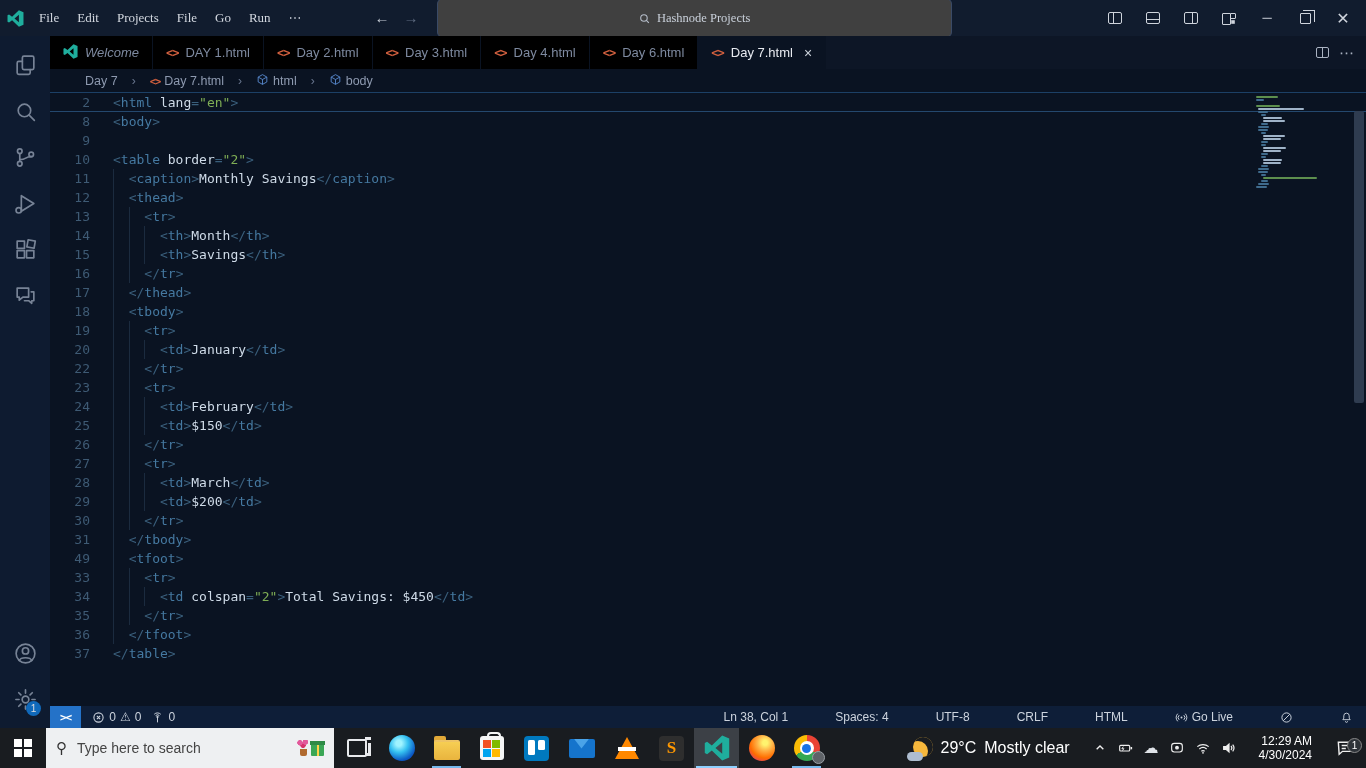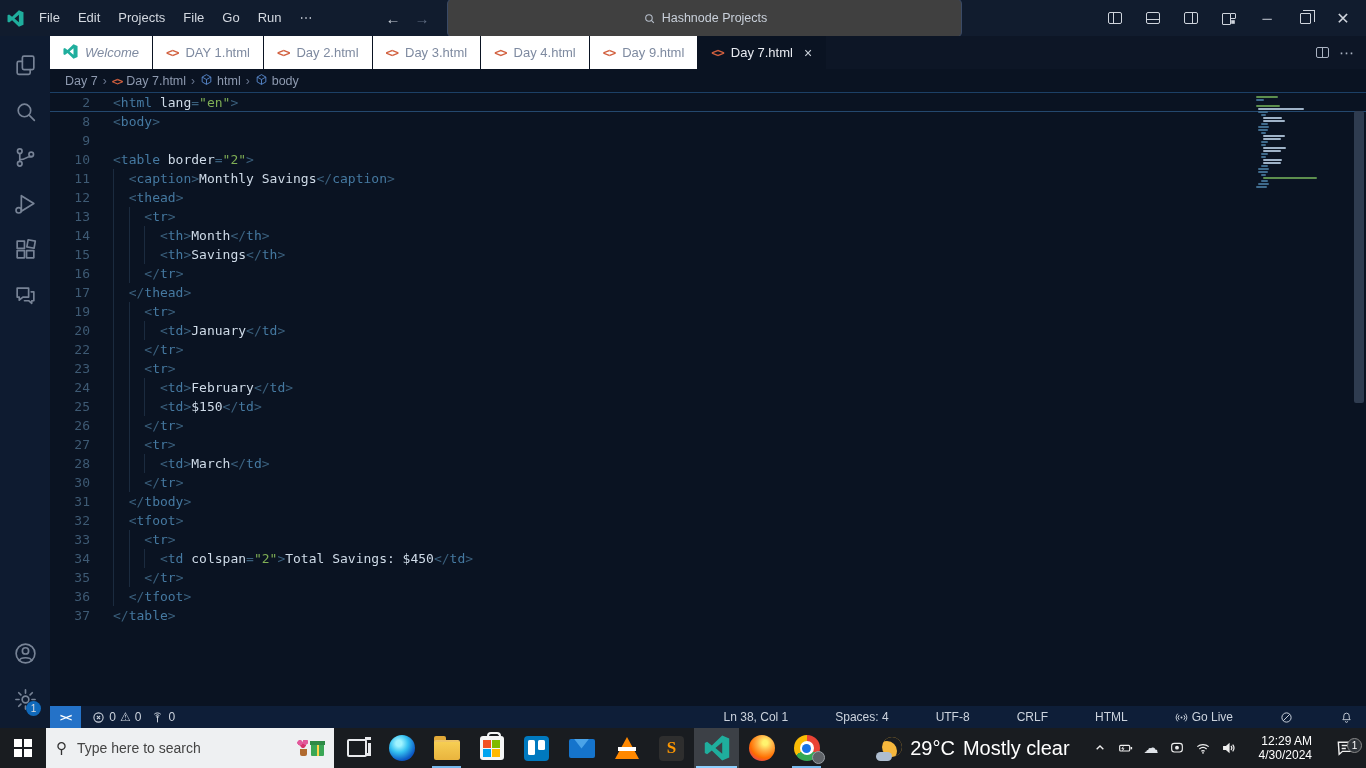--- a/index.html
+++ b/index.html
@@ -1,20 +1,20 @@
 <!DOCTYPE html>
 <html><head>
 <meta charset="utf-8">
 <style>
   *{margin:0;padding:0;box-sizing:border-box;}
   html,body{width:1366px;height:768px;overflow:hidden;background:#0a1322;font-family:"Liberation Sans",sans-serif;}
   .app{width:1366px;height:768px;display:flex;flex-direction:column;}
 
   
-  .titlebar{height:36px;background:#111c2e;display:flex;align-items:center;color:#d3d8e0;font-size:13px;flex:0 0 auto;}
+  .titlebar{height:36px;background:#111c2e;display:flex;align-items:center;color:#d3d8e0;font-size:13px;flex:0 0 auto;font-family:Liberation Serif, serif;}
   .tb-logo{width:30px;display:flex;justify-content:center;}
   .menu-item{padding:0 9px;height:24px;line-height:24px;border-radius:4px;cursor:default;}
   .nav-arrows{display:flex;gap:14px;margin:0 18px 0 64px;font-size:15px;color:#c7cdd6;}
   .nav-arrows .dim{color:#5e6b80;}
   .tb-search{flex:0 0 515px;height:40px;background:#404040;border:1px solid #3a4a66;border-radius:6px;display:flex;align-items:center;justify-content:center;gap:6px;color:#c9d0da;font-size:12.5px;}
   .tb-right{margin-left:auto;display:flex;align-items:center;gap:4px;padding-right:6px;}
   .tb-right .wbtn{width:34px;height:28px;display:flex;align-items:center;justify-content:center;color:#cfd4dc;}
   .lay{width:14px;height:12px;border:1.3px solid #cfd4dc;border-radius:2px;position:relative;}
   .lay.l::before{content:"";position:absolute;left:4px;top:0;bottom:0;width:1.3px;background:#cfd4dc;}
   .lay.b::before{content:"";position:absolute;left:0;right:0;bottom:3px;height:1.3px;background:#cfd4dc;}
@@ -30,31 +30,31 @@
   .activitybar{width:50px;background:#0e1b30;display:flex;flex-direction:column;align-items:center;padding-top:6px;flex:0 0 auto;}
   .ab-icon{width:48px;height:46px;display:flex;align-items:center;justify-content:center;opacity:.85;position:relative;}
   .ab-icon svg{width:25px;height:25px;}
   .ab-bottom{margin-top:auto;padding-bottom:6px;display:flex;flex-direction:column;align-items:center;}
   .badge{position:absolute;right:8px;bottom:6px;min-width:15px;height:15px;border-radius:8px;background:#1177d3;color:#fff;font-size:10px;display:flex;align-items:center;justify-content:center;padding:0 3px;}
 
   .editor-col{flex:1;display:flex;flex-direction:column;min-width:0;background:#0a1322;}
 
   
   .tabbar{height:33px;background:#0d1626;display:flex;align-items:stretch;flex:0 0 auto;}
-  .tab{display:flex;align-items:center;gap:7px;padding:0 13px;font-size:13px;color:#7e8aa0;background:#ffffff;border-right:1px solid #0a1322;cursor:default;white-space:nowrap;}
+  .tab{display:flex;align-items:center;gap:7px;padding:0 13px;font-size:13px;color:#7e8aa0;background:#000000;border-right:1px solid #0a1322;cursor:default;white-space:nowrap;}
   .tab.active{background:#0a1322;color:#e8ebf1;}
   .tab .fico{font-family:"DejaVu Sans Mono",monospace;font-weight:bold;font-size:12px;color:#d2603f;letter-spacing:-1px;}
   .tab .close{margin-left:4px;color:#cdd3dc;font-size:14px;}
   .tab.welcome{font-style:italic;}
   .tab-actions{margin-left:auto;display:flex;align-items:center;gap:10px;padding-right:12px;color:#aab3c2;font-size:15px;}
   .splitico{width:13px;height:11px;border:1.2px solid #aab3c2;border-radius:2px;position:relative;}
   .splitico::before{content:"";position:absolute;left:5px;top:0;bottom:0;width:1.2px;background:#aab3c2;}
 
   
-  .breadcrumb{height:23px;display:flex;align-items:center;padding-left:15px;font-size:12.5px;color:#8e9ab0;gap:5px;flex:0 0 auto;}
+  .breadcrumb{height:23px;display:flex;align-items:center;padding-left:15px;font-size:12.5px;color:#8e9ab0;gap:14px;flex:0 0 auto;margin-left:20px;}
   .crumb{display:flex;align-items:center;gap:4px;}
   .crumb svg{width:13px;height:13px;}
   .crumb .fico{font-family:"DejaVu Sans Mono",monospace;font-weight:bold;font-size:10.5px;color:#d2603f;letter-spacing:-1px;}
   .crumb-sep{color:#68758e;font-size:12px;}
 
   
   .code-wrap{flex:1;position:relative;overflow:hidden;border-top:1px solid #1c4066;font-family:"DejaVu Sans Mono",monospace;font-size:13px;line-height:19px;}
   .code-line{display:flex;height:19px;position:relative;white-space:pre;}
   .gutter{flex:0 0 63px;text-align:right;padding-right:23px;color:#3e5a74;user-select:none;}
   .ltext{white-space:pre;}
@@ -84,21 +84,21 @@
   .winlogo{display:grid;grid-template-columns:8px 8px;grid-template-rows:8px 8px;gap:1.5px;}
   .winlogo span{background:#fff;}
   .tk-search{width:288px;background:#eef0f2;display:flex;align-items:center;gap:10px;padding:0 10px;color:#444;font-size:14px;margin:0;}
   .tk-search .mag{font-size:15px;color:#333;}
   .tk-apps{display:flex;align-items:stretch;}
   .tk-app{width:45px;display:flex;align-items:center;justify-content:center;position:relative;}
   .tk-app.running::after{content:"";position:absolute;left:8px;right:8px;bottom:0;height:2.5px;background:#76b9ed;}
   .tk-app.activeapp{background:#3c4046;}
   .tk-app.activeapp::after{left:2px;right:2px;background:#8ed0ff;}
   .tk-right{margin-left:auto;display:flex;align-items:center;}
-  .weather{display:flex;align-items:center;gap:8px;padding:0 12px;font-size:20px;}
+  .weather{display:flex;align-items:center;gap:8px;padding:0 12px;font-size:16px;}
   .tray{display:flex;align-items:center;gap:10px;padding:0 10px;color:#eee;}
   .tray svg{width:16px;height:16px;}
   .clock{text-align:right;font-size:12px;line-height:14px;padding:0 12px;}
   .notif{width:42px;display:flex;align-items:center;justify-content:center;position:relative;}
   .notif-badge{position:absolute;right:4px;bottom:5px;width:15px;height:15px;border-radius:8px;background:#2e3338;border:1px solid #888;color:#fff;font-size:10px;display:flex;align-items:center;justify-content:center;}
 
   
   .taskview{width:20px;height:18px;border:2px solid #e8eaed;border-radius:2px;position:relative;}
   .taskview::before{content:"";position:absolute;right:-6px;top:2px;width:2.5px;height:10px;background:#e8eaed;box-shadow:-0px -0px 0 0 transparent;}
   .taskview::after{content:"";position:absolute;right:-6px;top:-4px;width:6px;height:2.5px;background:#e8eaed;box-shadow:0 16px 0 0 #e8eaed;}
@@ -270,21 +270,21 @@
             <div class="tab">
               <span class="fico">&lt;&gt;</span>
               <span>Day 3.html</span>
             </div>
             <div class="tab">
               <span class="fico">&lt;&gt;</span>
               <span>Day 4.html</span>
             </div>
             <div class="tab">
               <span class="fico">&lt;&gt;</span>
-              <span>Day 9.html</span>
+              <span>Day 6.html</span>
             </div>
             <div class="tab active">
               <span class="fico">&lt;&gt;</span>
               <span>Day 7.html</span>
               <span class="close">×</span>
             </div>
           </div>
         <div class="tab-actions">
           <span class="splitico"></span>
           <span>⋯</span>
@@ -324,32 +324,34 @@
             <div class="code-line"><span class="gutter">8</span><span class="ltext"><span class="tok-punc">&lt;</span><span class="tok-tag">body</span><span class="tok-punc">&gt;</span></span></div>
             <div class="code-line"><span class="gutter">9</span><span class="ltext"></span></div>
             <div class="code-line"><span class="gutter">10</span><span class="ltext"><span class="tok-punc">&lt;</span><span class="tok-tag">table</span><span class="tok-text"> border</span><span class="tok-punc">=</span><span class="tok-str">"2"</span><span class="tok-punc">&gt;</span></span></div>
             <div class="code-line"><span class="gutter">11</span><span class="indent-guides" style="width: 15.66px;"></span><span class="ltext"><span class="tok-punc">&lt;</span><span class="tok-tag">caption</span><span class="tok-punc">&gt;</span><span class="tok-text">Monthly Savings</span><span class="tok-punc">&lt;/</span><span class="tok-tag">caption</span><span class="tok-punc">&gt;</span></span></div>
             <div class="code-line"><span class="gutter">12</span><span class="indent-guides" style="width: 15.66px;"></span><span class="ltext"><span class="tok-punc">&lt;</span><span class="tok-tag">thead</span><span class="tok-punc">&gt;</span></span></div>
             <div class="code-line"><span class="gutter">13</span><span class="indent-guides" style="width: 31.32px;"></span><span class="ltext"><span class="tok-punc">&lt;</span><span class="tok-tag">tr</span><span class="tok-punc">&gt;</span></span></div>
             <div class="code-line"><span class="gutter">14</span><span class="indent-guides" style="width: 46.98px;"></span><span class="ltext"><span class="tok-punc">&lt;</span><span class="tok-tag">th</span><span class="tok-punc">&gt;</span><span class="tok-text">Month</span><span class="tok-punc">&lt;/</span><span class="tok-tag">th</span><span class="tok-punc">&gt;</span></span></div>
             <div class="code-line"><span class="gutter">15</span><span class="indent-guides" style="width: 46.98px;"></span><span class="ltext"><span class="tok-punc">&lt;</span><span class="tok-tag">th</span><span class="tok-punc">&gt;</span><span class="tok-text">Savings</span><span class="tok-punc">&lt;/</span><span class="tok-tag">th</span><span class="tok-punc">&gt;</span></span></div>
             <div class="code-line"><span class="gutter">16</span><span class="indent-guides" style="width: 31.32px;"></span><span class="ltext"><span class="tok-punc">&lt;/</span><span class="tok-tag">tr</span><span class="tok-punc">&gt;</span></span></div>
             <div class="code-line"><span class="gutter">17</span><span class="indent-guides" style="width: 15.66px;"></span><span class="ltext"><span class="tok-punc">&lt;/</span><span class="tok-tag">thead</span><span class="tok-punc">&gt;</span></span></div>
+            <div class="code-line"><span class="gutter">18</span><span class="indent-guides" style="width: 15.66px;"></span><span class="ltext"><span class="tok-punc">&lt;</span><span class="tok-tag">tbody</span><span class="tok-punc">&gt;</span></span></div>
             <div class="code-line"><span class="gutter">19</span><span class="indent-guides" style="width: 31.32px;"></span><span class="ltext"><span class="tok-punc">&lt;</span><span class="tok-tag">tr</span><span class="tok-punc">&gt;</span></span></div>
             <div class="code-line"><span class="gutter">20</span><span class="indent-guides" style="width: 46.98px;"></span><span class="ltext"><span class="tok-punc">&lt;</span><span class="tok-tag">td</span><span class="tok-punc">&gt;</span><span class="tok-text">January</span><span class="tok-punc">&lt;/</span><span class="tok-tag">td</span><span class="tok-punc">&gt;</span></span></div>
             <div class="code-line"><span class="gutter">22</span><span class="indent-guides" style="width: 31.32px;"></span><span class="ltext"><span class="tok-punc">&lt;/</span><span class="tok-tag">tr</span><span class="tok-punc">&gt;</span></span></div>
             <div class="code-line"><span class="gutter">23</span><span class="indent-guides" style="width: 31.32px;"></span><span class="ltext"><span class="tok-punc">&lt;</span><span class="tok-tag">tr</span><span class="tok-punc">&gt;</span></span></div>
             <div class="code-line"><span class="gutter">24</span><span class="indent-guides" style="width: 46.98px;"></span><span class="ltext"><span class="tok-punc">&lt;</span><span class="tok-tag">td</span><span class="tok-punc">&gt;</span><span class="tok-text">February</span><span class="tok-punc">&lt;/</span><span class="tok-tag">td</span><span class="tok-punc">&gt;</span></span></div>
             <div class="code-line"><span class="gutter">25</span><span class="indent-guides" style="width: 46.98px;"></span><span class="ltext"><span class="tok-punc">&lt;</span><span class="tok-tag">td</span><span class="tok-punc">&gt;</span><span class="tok-text">$150</span><span class="tok-punc">&lt;/</span><span class="tok-tag">td</span><span class="tok-punc">&gt;</span></span></div>
             <div class="code-line"><span class="gutter">26</span><span class="indent-guides" style="width: 31.32px;"></span><span class="ltext"><span class="tok-punc">&lt;/</span><span class="tok-tag">tr</span><span class="tok-punc">&gt;</span></span></div>
             <div class="code-line"><span class="gutter">27</span><span class="indent-guides" style="width: 31.32px;"></span><span class="ltext"><span class="tok-punc">&lt;</span><span class="tok-tag">tr</span><span class="tok-punc">&gt;</span></span></div>
             <div class="code-line"><span class="gutter">28</span><span class="indent-guides" style="width: 46.98px;"></span><span class="ltext"><span class="tok-punc">&lt;</span><span class="tok-tag">td</span><span class="tok-punc">&gt;</span><span class="tok-text">March</span><span class="tok-punc">&lt;/</span><span class="tok-tag">td</span><span class="tok-punc">&gt;</span></span></div>
+            <div class="code-line"><span class="gutter">29</span><span class="indent-guides" style="width: 46.98px;"></span><span class="ltext"><span class="tok-punc">&lt;</span><span class="tok-tag">td</span><span class="tok-punc">&gt;</span><span class="tok-text">$200</span><span class="tok-punc">&lt;/</span><span class="tok-tag">td</span><span class="tok-punc">&gt;</span></span></div>
             <div class="code-line"><span class="gutter">30</span><span class="indent-guides" style="width: 31.32px;"></span><span class="ltext"><span class="tok-punc">&lt;/</span><span class="tok-tag">tr</span><span class="tok-punc">&gt;</span></span></div>
             <div class="code-line"><span class="gutter">31</span><span class="indent-guides" style="width: 15.66px;"></span><span class="ltext"><span class="tok-punc">&lt;/</span><span class="tok-tag">tbody</span><span class="tok-punc">&gt;</span></span></div>
-            <div class="code-line"><span class="gutter">32</span><span class="indent-guides" style="width: 15.66px;"></span><span class="ltext"><span class="tok-punc">&lt;</span><span class="tok-tag">tfoot</span><span class="tok-punc">&gt;</span></span></div>
+            <div class="code-line"><span class="gutter">49</span><span class="indent-guides" style="width: 15.66px;"></span><span class="ltext"><span class="tok-punc">&lt;</span><span class="tok-tag">tfoot</span><span class="tok-punc">&gt;</span></span></div>
             <div class="code-line"><span class="gutter">33</span><span class="indent-guides" style="width: 31.32px;"></span><span class="ltext"><span class="tok-punc">&lt;</span><span class="tok-tag">tr</span><span class="tok-punc">&gt;</span></span></div>
             <div class="code-line"><span class="gutter">34</span><span class="indent-guides" style="width: 46.98px;"></span><span class="ltext"><span class="tok-punc">&lt;</span><span class="tok-tag">td</span><span class="tok-text"> colspan</span><span class="tok-punc">=</span><span class="tok-str">"2"</span><span class="tok-punc">&gt;</span><span class="tok-text">Total Savings: $450</span><span class="tok-punc">&lt;/</span><span class="tok-tag">td</span><span class="tok-punc">&gt;</span></span></div>
             <div class="code-line"><span class="gutter">35</span><span class="indent-guides" style="width: 31.32px;"></span><span class="ltext"><span class="tok-punc">&lt;/</span><span class="tok-tag">tr</span><span class="tok-punc">&gt;</span></span></div>
             <div class="code-line"><span class="gutter">36</span><span class="indent-guides" style="width: 15.66px;"></span><span class="ltext"><span class="tok-punc">&lt;/</span><span class="tok-tag">tfoot</span><span class="tok-punc">&gt;</span></span></div>
             <div class="code-line"><span class="gutter">37</span><span class="ltext"><span class="tok-punc">&lt;/</span><span class="tok-tag">table</span><span class="tok-punc">&gt;</span></span></div>
           </div>
         <div class="minimap" id="minimap">
             <div class="mm-row" style="margin-left: 0px; width: 21.6px; background: rgb(93, 143, 78);"></div>
             <div class="mm-row" style="margin-left: 0px; width: 8.1px; background: rgb(63, 107, 141);"></div>
             <div class="mm-row" style="margin-left: 0px; width: 0px; background: rgb(63, 107, 141);"></div>

